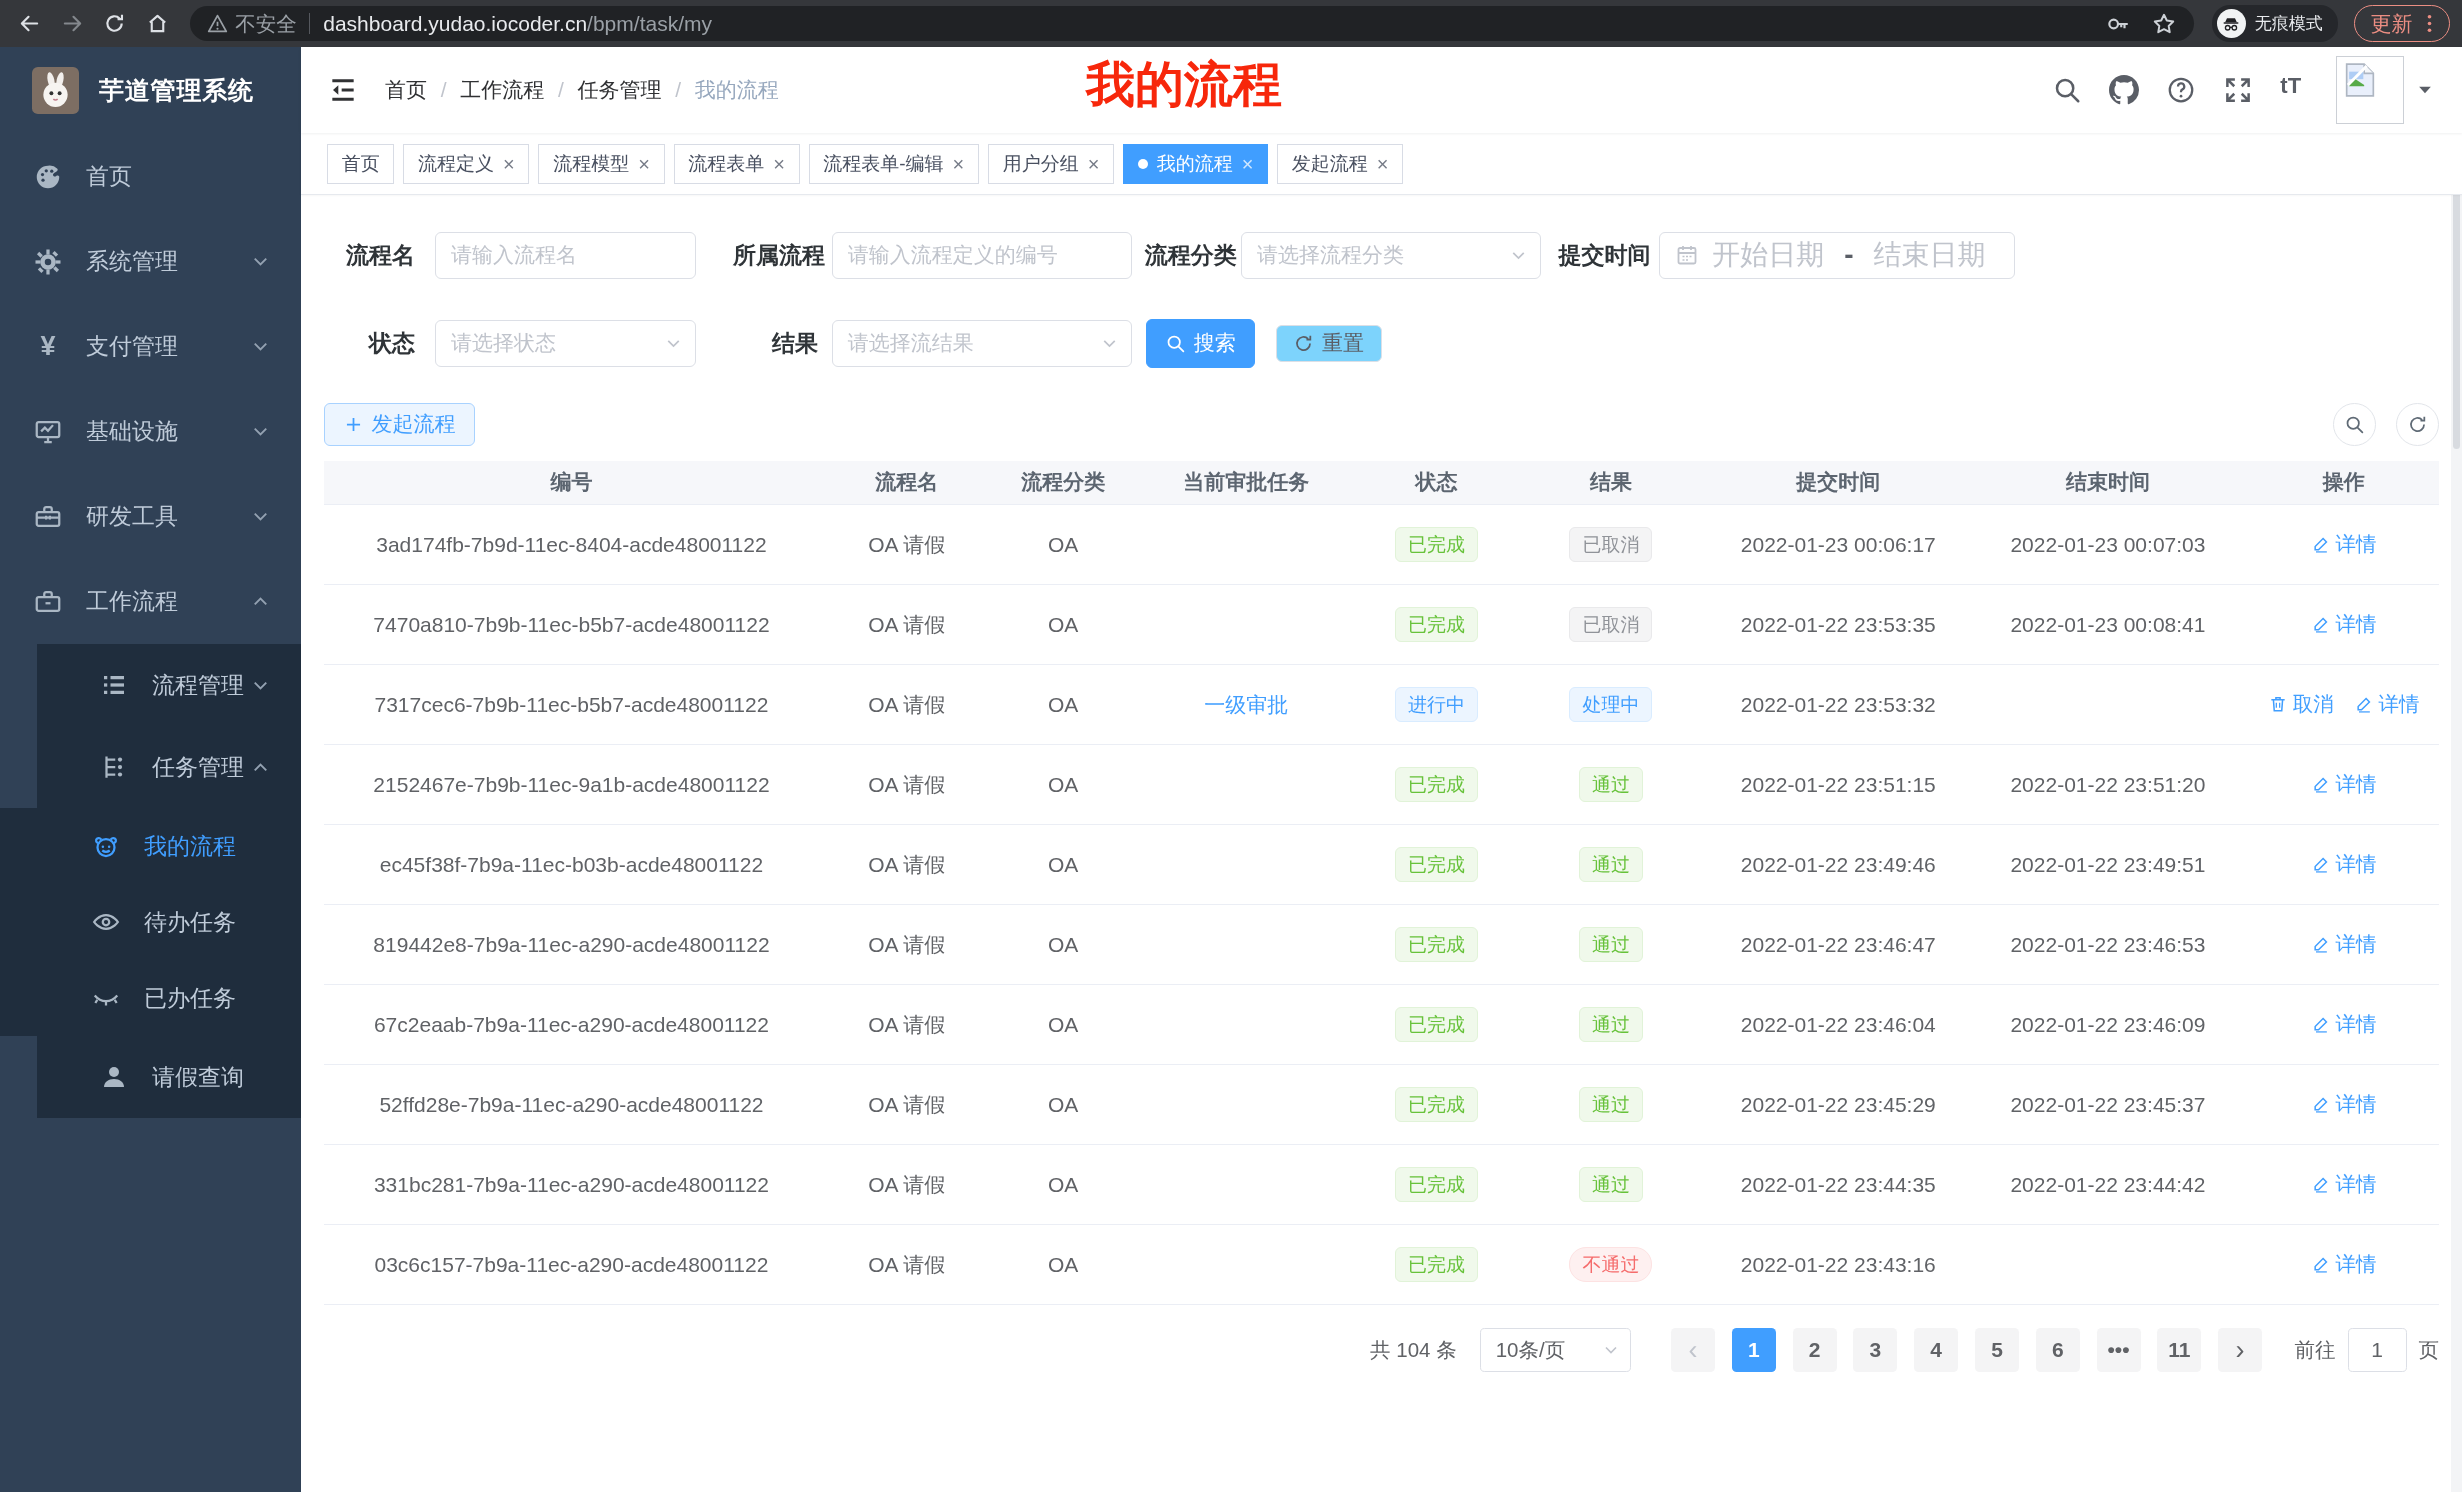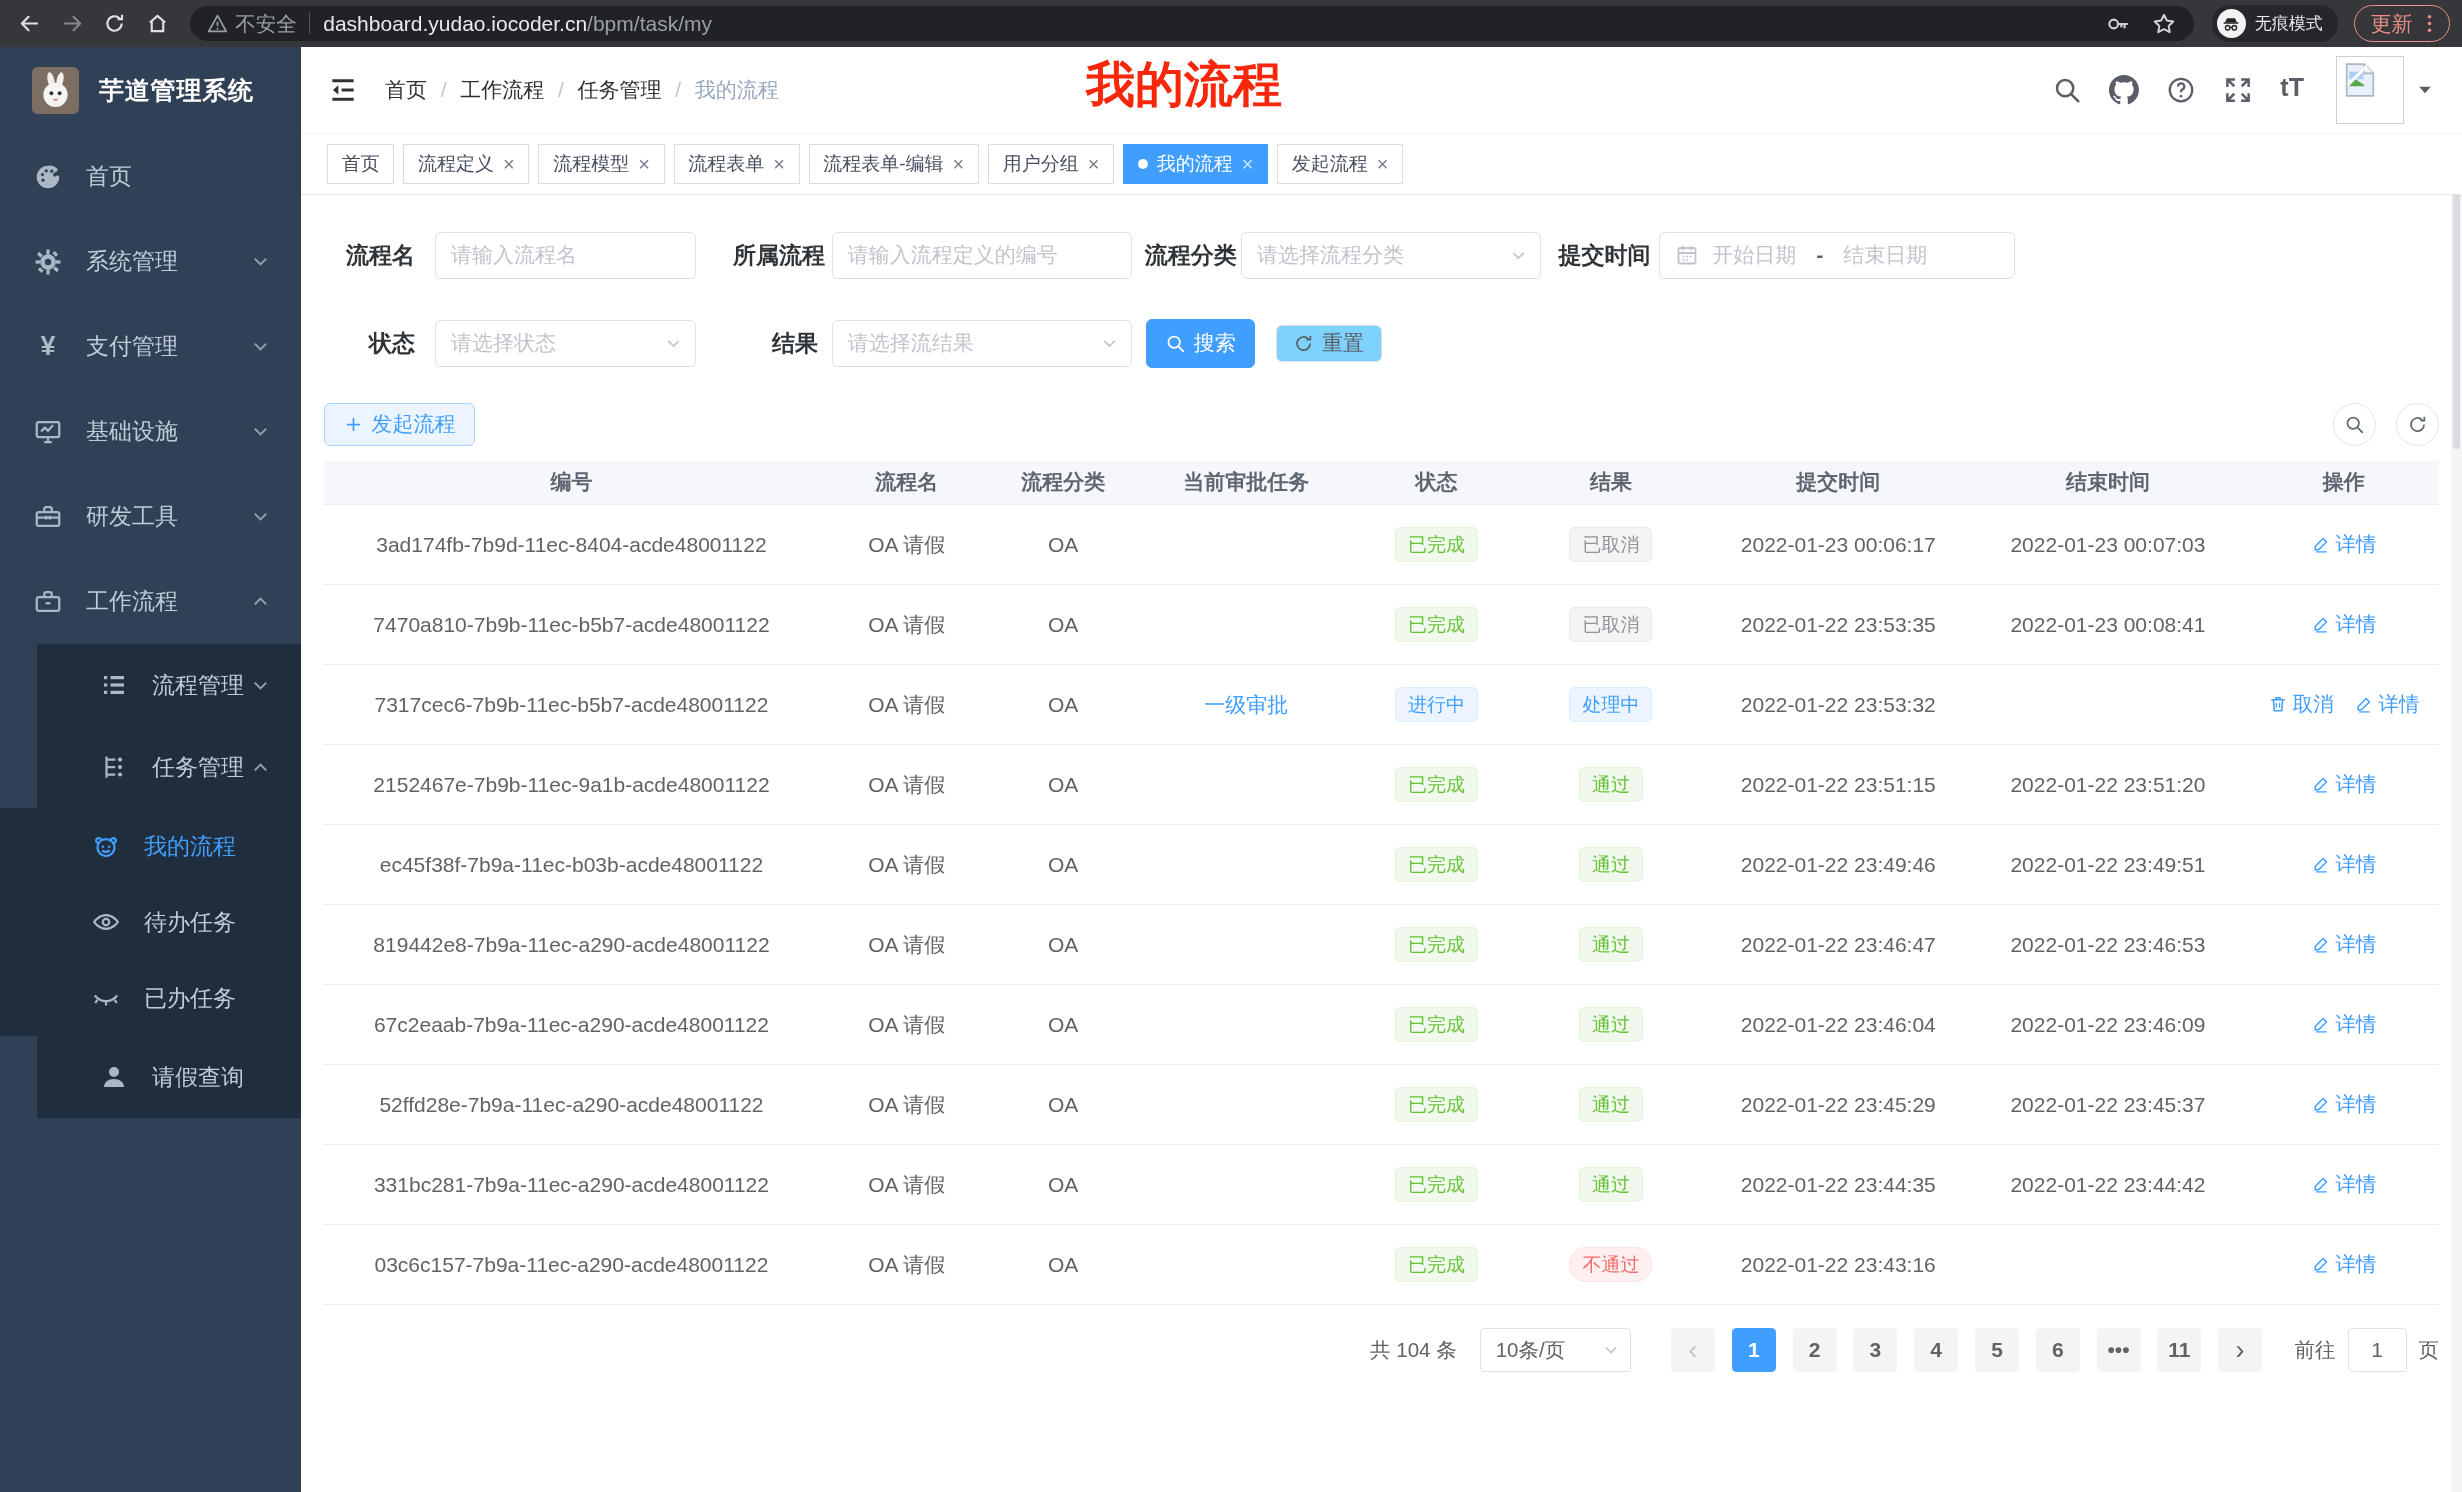--- a/index.html
+++ b/index.html
@@ -51,21 +51,21 @@
   .main { flex:1; min-width:0; display:flex; flex-direction:column; background:#fff; position:relative; }
 
   .navbar { height:86px; background:#fff; display:flex; align-items:center; padding:0 27px 0 26px; box-shadow:0 0.8px 3px rgba(0,21,41,.08); position:relative; z-index:3; }
   .hamburger { width:32px; height:32px; color:#303133; margin-right:26px; cursor:pointer; flex:none; }
   .breadcrumb { display:flex; align-items:center; font-size:21px; }
   .bc-item { color:#303133; margin-right:13.7px; white-space:nowrap; }
   .bc-sep { color:#c0c4cc; margin-right:13.7px; }
   .bc-item.last { color:#97a8be; }
   .nav-right { margin-left:auto; display:flex; align-items:center; }
   .nav-ico { width:30px; height:30px; color:#5a5e66; margin-left:27px; cursor:pointer; flex:none; }
-  .tt { font-size:25px; font-weight:600; color:#5a5e66; line-height:1; }
+  .tt { font-size:22px; font-weight:600; color:#5a5e66; line-height:1; }
   .avatar-box { width:68px; height:68px; border:0.8px solid #ccd0d6; background:#fff; margin-left:26px; padding:3px; display:flex; flex:none; }
   .avatar-box svg { width:40px; height:40px; }
   .caret-down { width:20px; height:20px; color:#5a5e66; margin-left:10.7px; flex:none; }
   .annotation { position:absolute; left:785px; top:4.6px; font-size:49px; font-weight:600; color:#f7270b; white-space:nowrap; pointer-events:none; }
 
   .tabsbar { height:62px; background:#fff; display:flex; align-items:center; padding:0 26px; border-bottom:0.8px solid #e6e9ee; box-shadow:0 0.8px 2.3px rgba(0,0,0,.05); position:relative; z-index:2; }
   .tab { height:40px; display:inline-flex; align-items:center; border:0.8px solid #d8dce5; background:#fff; color:#495060; font-size:19px; padding:0 13.7px; margin-right:9px; cursor:pointer; white-space:nowrap; }
   .tab .dot { width:10px; height:10px; border-radius:50%; background:#fff; margin-right:9px; display:none; }
   .tab.active { background:#409eff; border-color:#409eff; color:#fff; }
   .tab.active .dot { display:inline-block; }
@@ -74,21 +74,21 @@
   
   .content { flex:1; padding:20px 23px 0 23px; position:relative; }
   .frow { display:flex; align-items:center; }
   .frow1 { margin-top:16.7px; }
   .frow2 { margin-top:40px; }
   .flabel { font-weight:700; font-size:23px; color:#2f3438; text-align:right; white-space:nowrap; flex:none; }
   .finput { height:47px; border:0.8px solid #dcdfe6; border-radius:6px; font-size:21px; color:#606266; padding:0 15px; outline:none; }
   .finput::placeholder { color:#c0c4cc; }
   .fselect { position:relative; height:47px; border:0.8px solid #dcdfe6; border-radius:6px; display:flex; align-items:center; padding:0 40px 0 15px; font-size:21px; color:#c0c4cc; cursor:pointer; }
   .fselect .chev { position:absolute; right:10.7px; width:21px; height:21px; color:#c0c4cc; }
-  .daterange { height:47px; border:0.8px solid #dcdfe6; border-radius:6px; display:flex; align-items:center; padding:0 15px; font-size:21px; color:#c0c4cc; cursor:pointer; }
+  .daterange { height:47px; border:0.8px solid #dcdfe6; border-radius:6px; display:flex; align-items:center; padding:0 15px; font-size:28px; color:#c0c4cc; cursor:pointer; }
   .dr-ico { width:24px; height:24px; color:#c0c4cc; margin-right:13.7px; flex:none; }
   .dr-sep { color:#5a5e66; font-weight:700; margin:0 20px; }
   .btn { display:inline-flex; align-items:center; justify-content:center; border-radius:6px; font-size:21px; cursor:pointer; white-space:nowrap; }
   .btn svg { width:21px; height:21px; }
   .btn .bi { width:21px; height:21px; margin-right:7.6px; display:flex; }
   .btn-primary { background:#409eff; border:0.8px solid #409eff; color:#fff; height:49px; padding:0 18px; }
   .btn-plain { background:#7dd3fc; border:0.8px solid #dcdfe6; color:#5a5e66; height:37px; padding:0 16.7px; }
   .toolbar { display:flex; align-items:center; margin-top:35px; }
   .btn-create { background:#ecf5ff; border:0.8px solid #a8d2ff; color:#409eff; height:43px; padding:0 18px; font-size:21px; }
   .tool-circles { margin-left:auto; display:flex; }

